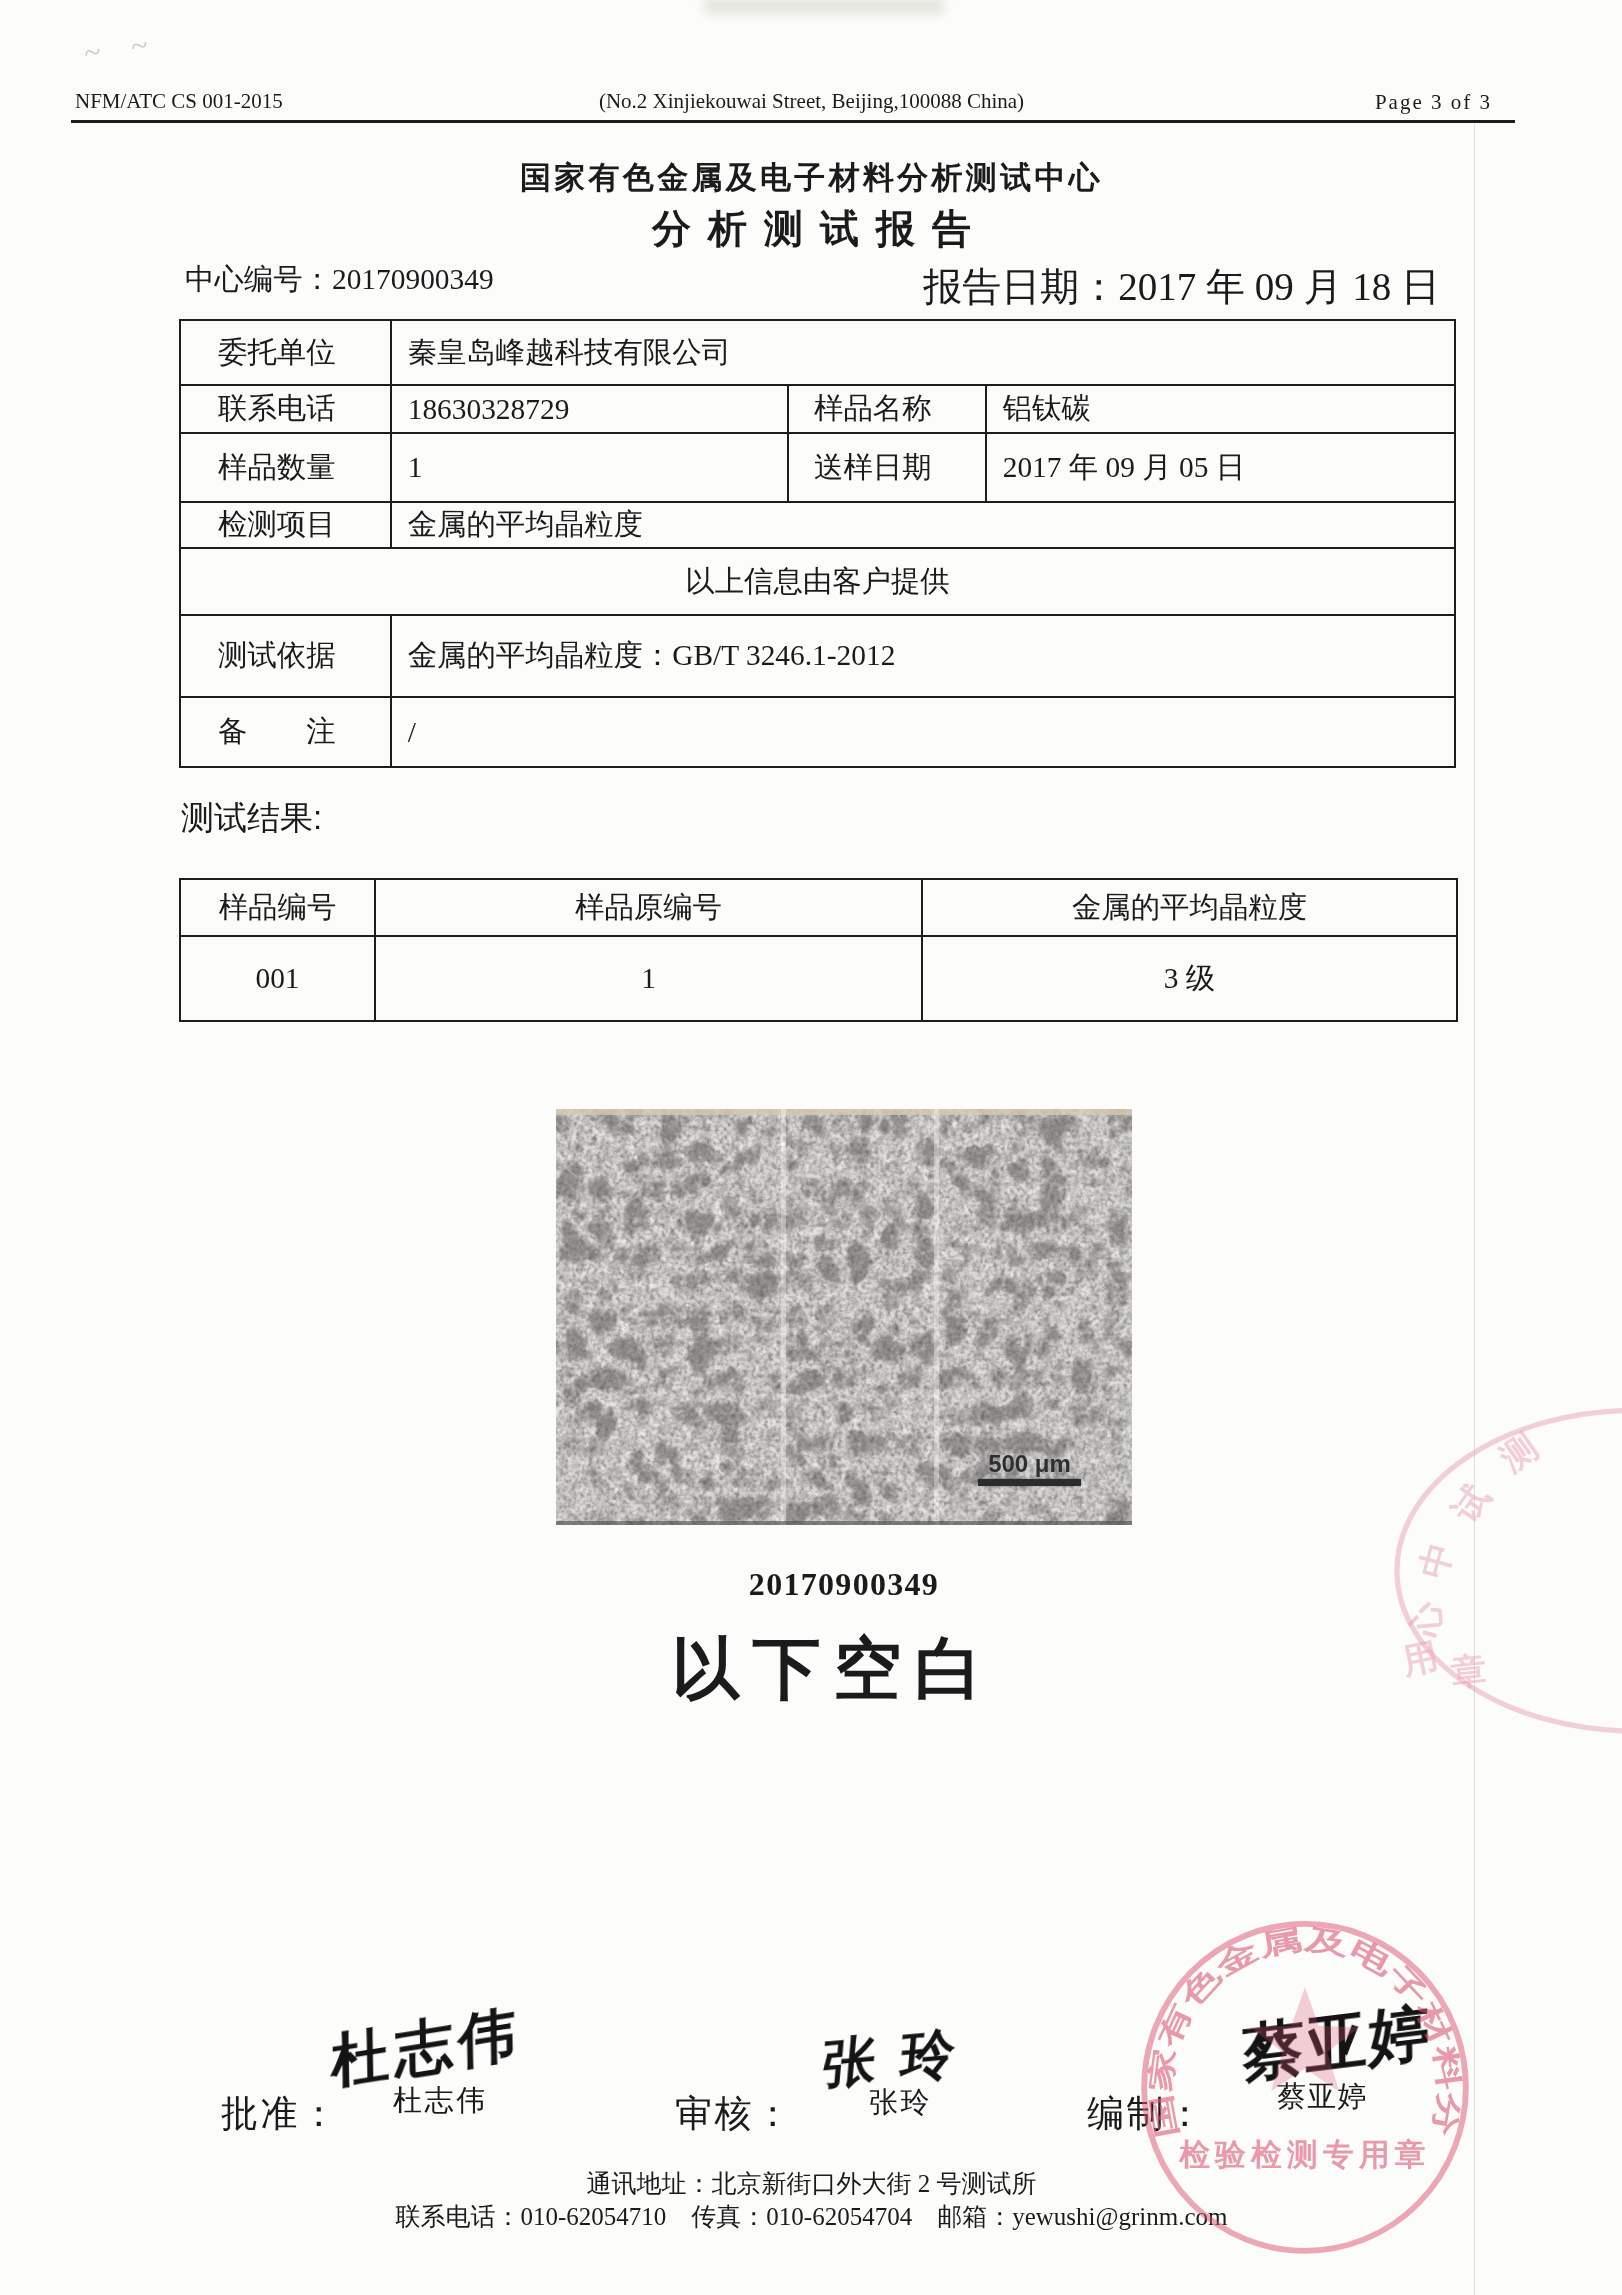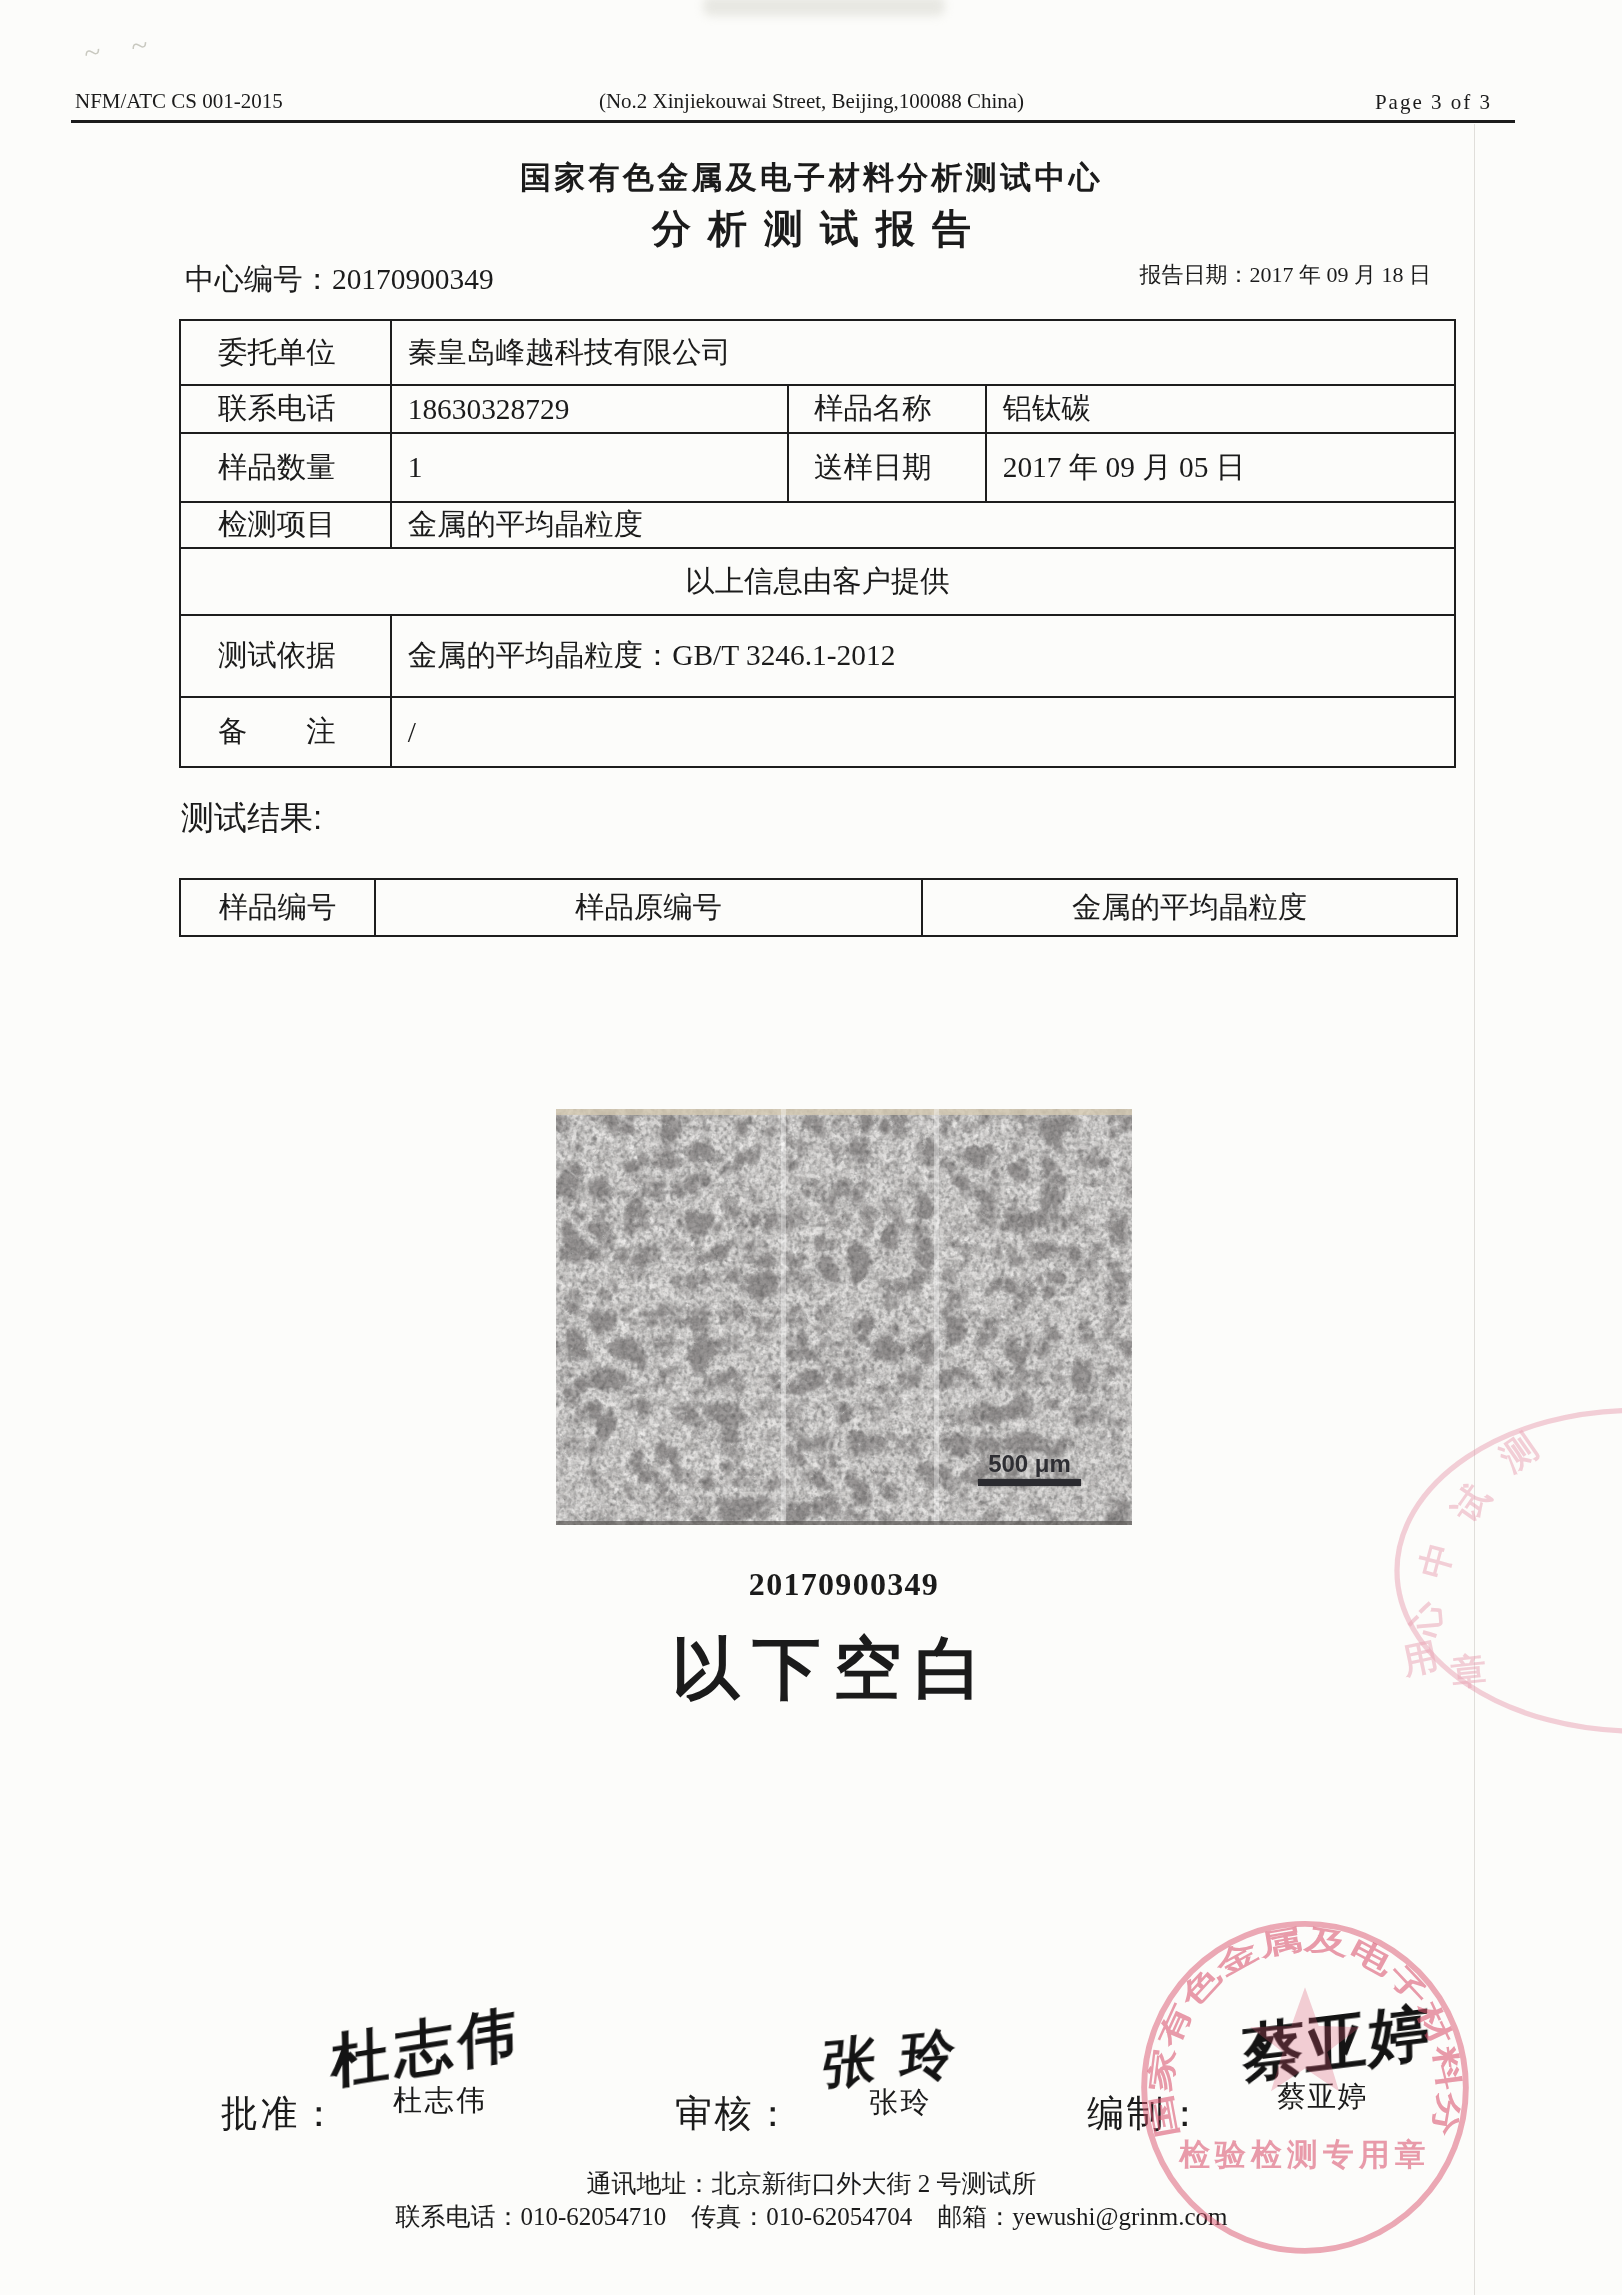--- a/index.html
+++ b/index.html
@@ -17,21 +17,21 @@
   .doc-code{position:absolute;left:75px;top:89px;font-size:21px;}
   .addr-en{position:absolute;left:0;right:0;top:89px;text-align:center;font-size:21px;}
   .page-info{position:absolute;right:131px;top:90px;font-size:21px;letter-spacing:2px;}
   .top-rule{position:absolute;left:71px;top:120px;width:1444px;height:3.3px;background:#1c1c1c;}
   
   .org-title{position:absolute;left:0;right:0;top:157px;text-align:center;
     font-family:"Liberation Sans","DejaVu Sans",sans-serif;font-weight:700;font-size:31px;letter-spacing:3.3px;}
   .report-title{position:absolute;left:17px;right:0;top:202px;text-align:center;
     font-family:"Liberation Sans","DejaVu Sans",sans-serif;font-weight:700;font-size:39px;letter-spacing:17px;}
   .meta-left{position:absolute;left:185px;top:260px;font-size:29.4px;}
-  .meta-right{position:absolute;right:192px;top:260px;font-size:22px;}
+  .meta-right{position:absolute;right:183px;top:260px;font-size:39px;}
   
   table{border-collapse:collapse;table-layout:fixed;padding-left:30px;}
   .info-table{position:absolute;left:179px;top:319px;width:1274px;}
   .info-table td{border:2px solid #1d1d1d;font-size:29.4px;padding:0 5.2px 0 15.7px;vertical-align:middle;}
   .info-table td.lbl{padding-left:37px;}
   .info-table td.lbl2{padding-left:25px;}
   .info-table td.center{text-align:center;padding:0;}
   
   .results-label{position:absolute;left:181px;top:796px;font-size:33px;font-weight:400;
     font-family:"Liberation Sans","DejaVu Sans",sans-serif;}
@@ -137,20 +137,25 @@
     <colgroup>
         <col style="width:195px">
         <col style="width:547px">
         <col style="width:535px">
       </colgroup>
     <tbody>
         <tr style="height:57px">
       <td>样品编号</td>
       <td>样品原编号</td>
       <td>金属的平均晶粒度</td>
+    </tr>
+    <tr style="height:85px">
+      <td>001</td>
+      <td>1</td>
+      <td>3 级</td>
     </tr>
   </tbody>
     </table>
 
   <div class="micrograph">
     <svg class="texture" width="576" height="416" viewBox="0 0 880 635">
       <defs>
         <filter id="grainA" x="0" y="0" width="100%" height="100%">
           <feTurbulence type="fractalNoise" baseFrequency="0.062" numOctaves="4" seed="8" stitchTiles="stitch"></feTurbulence>
           <feColorMatrix type="matrix" values="0.30 0.30 0.30 0 0.24  0.30 0.30 0.30 0 0.23  0.30 0.30 0.30 0 0.22  0 0 0 0 1"></feColorMatrix>

